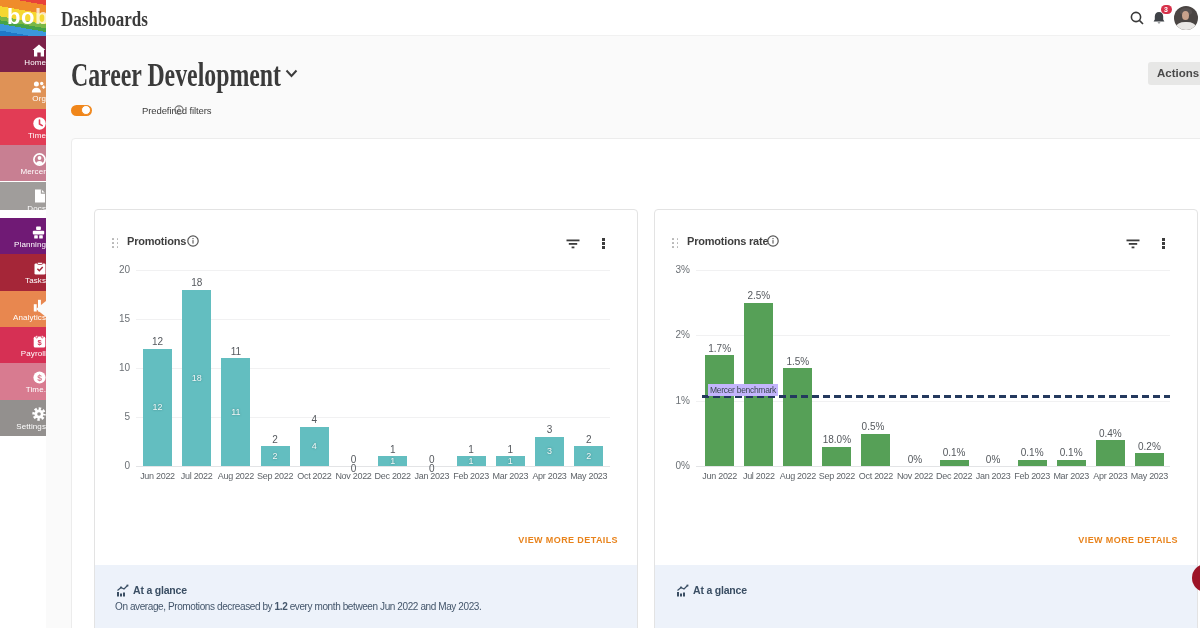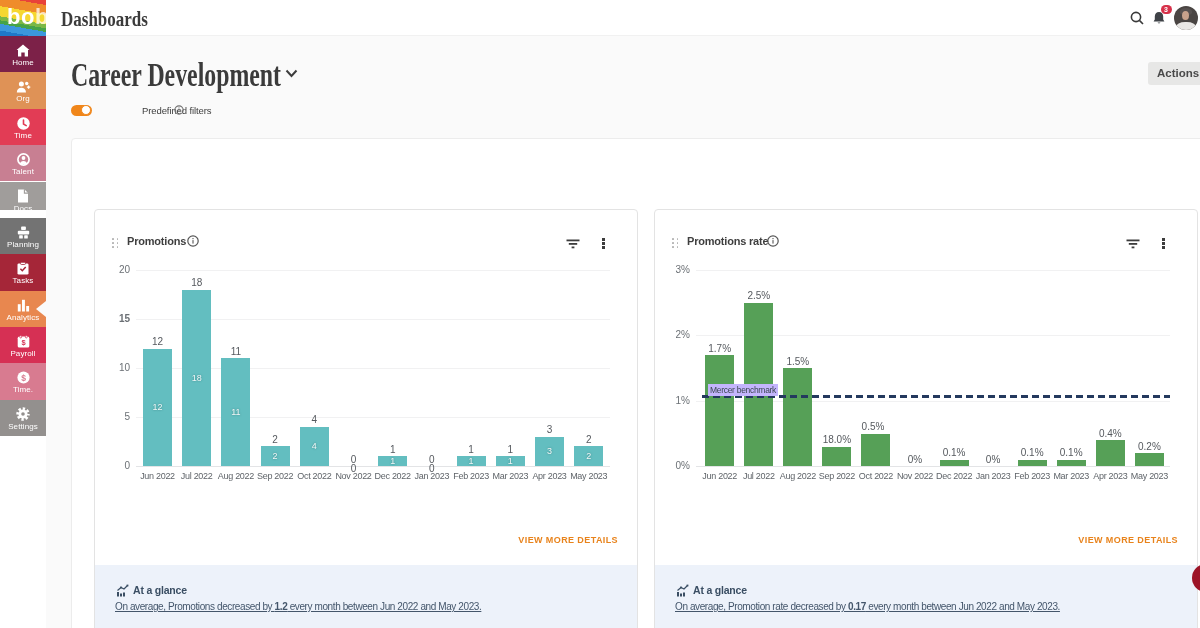--- a/index.html
+++ b/index.html
@@ -5,21 +5,21 @@
 html,body { width:1200px; height:628px; overflow:hidden; font-family:"Liberation Sans",sans-serif; }
 body { background:#fafafa; position:relative; }
 
 .topbar { position:absolute; left:46px; top:0; width:1154px; height:36px; background:#fff; border-bottom:1px solid #f1f1f1; }
 .brand { position:absolute; left:15px; top:8px; font-family:"Liberation Serif",serif; font-weight:bold; font-size:20px; color:#3b3b3b; transform:scaleX(0.85); transform-origin:left top; }
 .logo { position:absolute; z-index:5; left:0; top:0; width:46px; height:36px; background:linear-gradient(190deg,#e8423a 0px 5px,#ef8c2b 5px 14px,#f6d730 14px 24px,#7cb845 24px 28px,#46a348 28px 31.5px,#3b97dc 31.5px 38px,#1f78c8 38px); overflow:hidden; }
 .logo span { position:absolute; left:7px; top:0; line-height:34px; color:#fff; font-size:22px; font-weight:bold; letter-spacing:0.5px; }
 .logo b { opacity:0.72; font-weight:bold; }
 
 .sidebar { position:absolute; left:0; top:0; width:46px; height:628px; background:#fff; }
-.sitem { position:absolute; left:0; width:46px; text-align:center; }
+.sitem { position:absolute; left:0; width:46px; text-align:right; }
 .sicon { margin-top:7px; height:14px; }
 .slab { color:#fff; font-size:8px; margin-top:1px; letter-spacing:0.1px; }
 .notch { position:absolute; left:36px; top:300.5px; width:0; height:0; border-top:8.5px solid transparent; border-bottom:8.5px solid transparent; border-right:10px solid #fafafa; }
 
 .hicon { position:absolute; top:0; }
 .badge { position:absolute; left:1160.5px; top:4.5px; width:11px; height:9.5px; background:#d7314a; border-radius:5px; color:#fff; font-size:7px; font-weight:bold; text-align:center; line-height:9.5px; }
 .avatar { position:absolute; left:1173.5px; top:5.8px; width:24px; height:24px; border-radius:50%; overflow:hidden; background:#4a4543; }
 .av-face { position:absolute; left:8.5px; top:5.5px; width:7px; height:9px; border-radius:50%; background:#c8a28c; }
 .av-hair { position:absolute; left:6px; top:2px; width:12px; height:7px; border-radius:50% 50% 40% 40%; background:#575150; }
 .av-shirt { position:absolute; left:2px; top:16px; width:20px; height:11px; border-radius:45% 45% 0 0; background:#e9e7e5; }
@@ -52,21 +52,21 @@
 .bar.t { background:#63bec0; }
 .bar.g { background:#56a057; }
 .vlab { position:absolute; width:40px; text-align:center; font-size:10px; color:#55595e; line-height:12px; }
 .inlab { position:absolute; width:40px; text-align:center; font-size:9px; color:rgba(255,255,255,0.92); line-height:12px; text-shadow:0 0 2px rgba(30,80,80,0.55); }
 .mlab { position:absolute; width:56px; text-align:center; font-size:9px; letter-spacing:-0.3px; color:#5f6469; line-height:10px; }
 .mercer { position:absolute; height:3px; background:repeating-linear-gradient(90deg,#24395e 0 7px,rgba(0,0,0,0) 7px 11px); }
 .merclab { position:absolute; left:53px; top:174px; font-size:8.5px; letter-spacing:-0.3px; color:#3c4752; background:#c4b5fd; padding:1px 2px; }
 .viewmore { position:absolute; right:19px; top:325px; font-size:9px; font-weight:bold; letter-spacing:0.4px; color:#e8831c; }
 .glance { position:absolute; left:0; top:355px; height:75px; width:542px; background:#edf2fa; border-radius:0 0 4px 4px; }
 .gtitle { position:absolute; left:38px; top:19px; font-size:10.5px; letter-spacing:-0.2px; font-weight:bold; color:#3a4e63; line-height:12px; }
-.gbody { position:absolute; left:20px; top:36px; font-size:10px; letter-spacing:-0.4px; color:#44566b; line-height:12px;text-decoration:underline; }
+.gbody { position:absolute; left:20px; top:36px; font-size:10px; letter-spacing:-0.4px; color:#44566b; line-height:12px; }
 .gicon { position:absolute; left:21px; top:19px; }
 
 .fab { position:absolute; left:1191.5px; top:564px; width:28px; height:28px; border-radius:50%; background:#9c1427; }
 </style></head>
 <body>
 
 <div class="topbar">
   <div class="brand">Dashboards</div>
 </div>
 <div class="logo">
@@ -109,30 +109,30 @@
           <path d="M6.5 3 L6.5 7 L9.2 8.6" stroke="#e23c55" stroke-width="1.6" fill="none" stroke-linecap="round"></path>
         </svg></div>
       <div class="slab">Time</div>
     </div>
 <div class="sitem" style="top:145.1px;height:36.4px;background:#c87f92">
       <div class="sicon"><svg width="13" height="13" viewBox="0 0 13 13">
           <circle cx="6.5" cy="6.5" r="5.6" fill="none" stroke="#fff" stroke-width="1.7"></circle>
           <circle cx="6.5" cy="5" r="1.9" fill="#fff"></circle>
           <path d="M2.9 11.2 C3.2 8.9 4.6 7.9 6.5 7.9 C8.4 7.9 9.8 8.9 10.1 11.2 Z" fill="#fff"></path>
         </svg></div>
-      <div class="slab">Talent</div>
+      <div class="slab">Mercer</div>
     </div>
 <div class="sitem" style="top:181.5px;height:28px;background:#a09d9b">
       <div class="sicon"><svg width="12" height="14" viewBox="0 0 12 14">
           <path d="M1 0.5 L7.6 0.5 L11 3.9 L11 13.5 L1 13.5 Z" fill="#fff"></path>
           <path d="M7.4 0.3 L7.4 4.1 L11.2 4.1" fill="none" stroke="#a09d9b" stroke-width="1.1"></path>
         </svg></div>
       <div class="slab">Docs</div>
     </div>
-<div class="sitem" style="top:217.9px;height:36.4px;background:#737373">
+<div class="sitem" style="top:217.9px;height:36.4px;background:#701a75">
       <div class="sicon"><svg width="15" height="13" viewBox="0 0 15 13">
           <rect x="5.1" y="0.6" width="4.8" height="3.4" rx="0.8" fill="#fff"></rect>
           <rect x="1.8" y="4.8" width="11.4" height="3.6" rx="1" fill="#fff"></rect>
           <rect x="3.2" y="9.2" width="3.6" height="3.4" rx="0.6" fill="#fff"></rect>
           <rect x="8.2" y="9.2" width="3.6" height="3.4" rx="0.6" fill="#fff"></rect>
         </svg></div>
       <div class="slab">Planning</div>
     </div>
 <div class="sitem" style="top:254.2px;height:36.4px;background:#a52638">
       <div class="sicon"><svg width="12" height="13" viewBox="0 0 12 13">
@@ -216,21 +216,21 @@
         <rect x="5.6" y="7.5" width="2.8" height="1.8" fill="#3c3c3c"></rect>
       </svg>
     <div class="kebab">
         <i></i>
         <i></i>
         <i></i>
       </div>
     <div class="grid" style="left:41px;top:60px;width:474px;background:#f1f1f2"></div>
 <div class="ylab" style="right:507px;top:54px;">20</div>
 <div class="grid" style="left:41px;top:109px;width:474px;background:#f1f1f2"></div>
-<div class="ylab" style="right:507px;top:103px;font-weight:bold;">15</div>
+<div class="ylab" style="right:507px;top:103px;">15</div>
 <div class="grid" style="left:41px;top:158px;width:474px;background:#f1f1f2"></div>
 <div class="ylab" style="right:507px;top:152px;">10</div>
 <div class="grid" style="left:41px;top:207px;width:474px;background:#f1f1f2"></div>
 <div class="ylab" style="right:507px;top:201px;">5</div>
 <div class="grid" style="left:41px;top:256px;width:474px;background:#e3e4e6"></div>
 <div class="ylab" style="right:507px;top:250px;">0</div>
 <div class="bar t" style="left:48.0px;top:138.5px;height:117.5px"></div>
 <div class="vlab" style="left:42.5px;top:126.0px">12</div>
 <div class="inlab" style="left:42.5px;top:191.3px">12</div>
 <div class="mlab" style="left:34.5px;top:261px">Jun 2022</div>
@@ -364,18 +364,17 @@
     <div class="glance">
       <svg class="gicon" width="13" height="13" viewBox="0 0 13 13">
           <rect x="1" y="8" width="2" height="4.5" fill="#3a4e63"></rect>
           <rect x="4" y="9.5" width="2" height="3" fill="#3a4e63"></rect>
           <rect x="7" y="8.5" width="2" height="4" fill="#3a4e63"></rect>
           <path d="M1.5 6.5 L5 3.5 L8 5 L11.5 1.5" fill="none" stroke="#3a4e63" stroke-width="1.2"></path>
           <rect x="10.6" y="0.6" width="1.8" height="1.8" fill="#3a4e63"></rect>
           <rect x="4.1" y="2.6" width="1.8" height="1.8" fill="#3a4e63"></rect>
         </svg>
       <div class="gtitle">At a glance</div>
-      <div class="gbody">On average, Promotion rate decreased by <b>0.17</b> every month between Jun 2022 and May 2023.</div>
     </div>
   </div>
 </div>
 
 <div class="fab"></div>
 
 </body></html>

